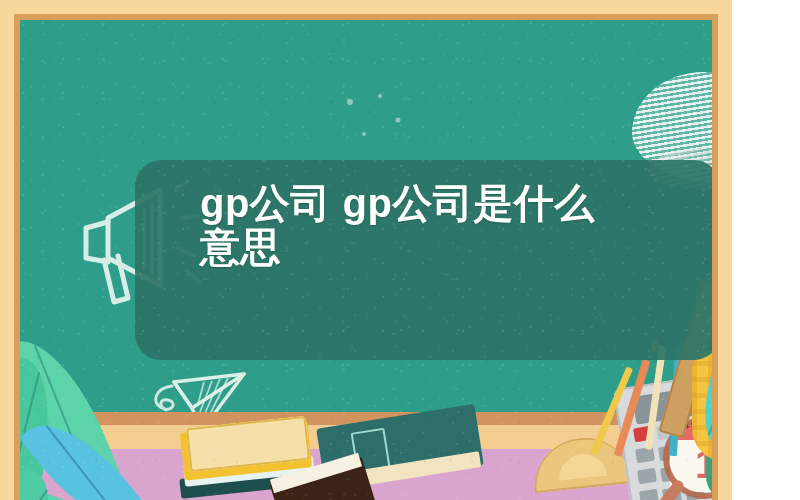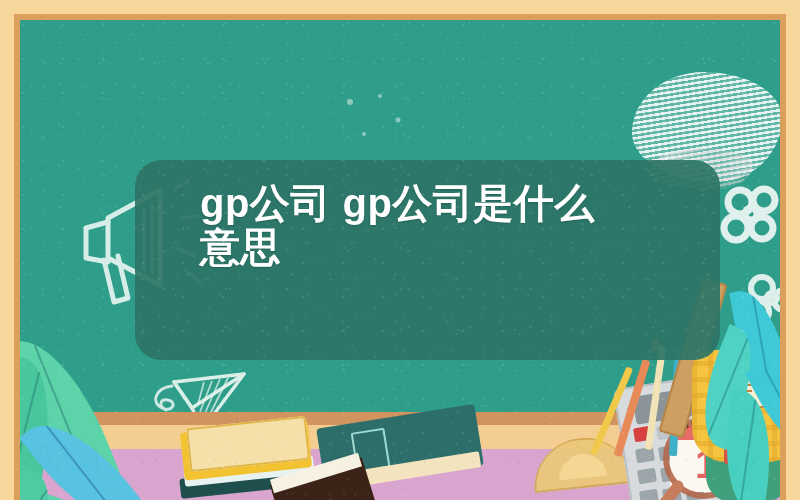--- a/index.html
+++ b/index.html
@@ -6,21 +6,21 @@
     margin: 0;
     padding: 0;
     background: #ffffff;
   }
   body {
     font-family: "Liberation Sans", "DejaVu Sans", sans-serif;
   }
 
   #banner {
     position: relative;
-    width: 800px;
+    width: 732px;
     height: 500px;
     overflow: hidden;
     background: #F7D89A;
   }
 
   
   .frame-outer {
     position: absolute;
     inset: 0;
     background: #F7D79B;

